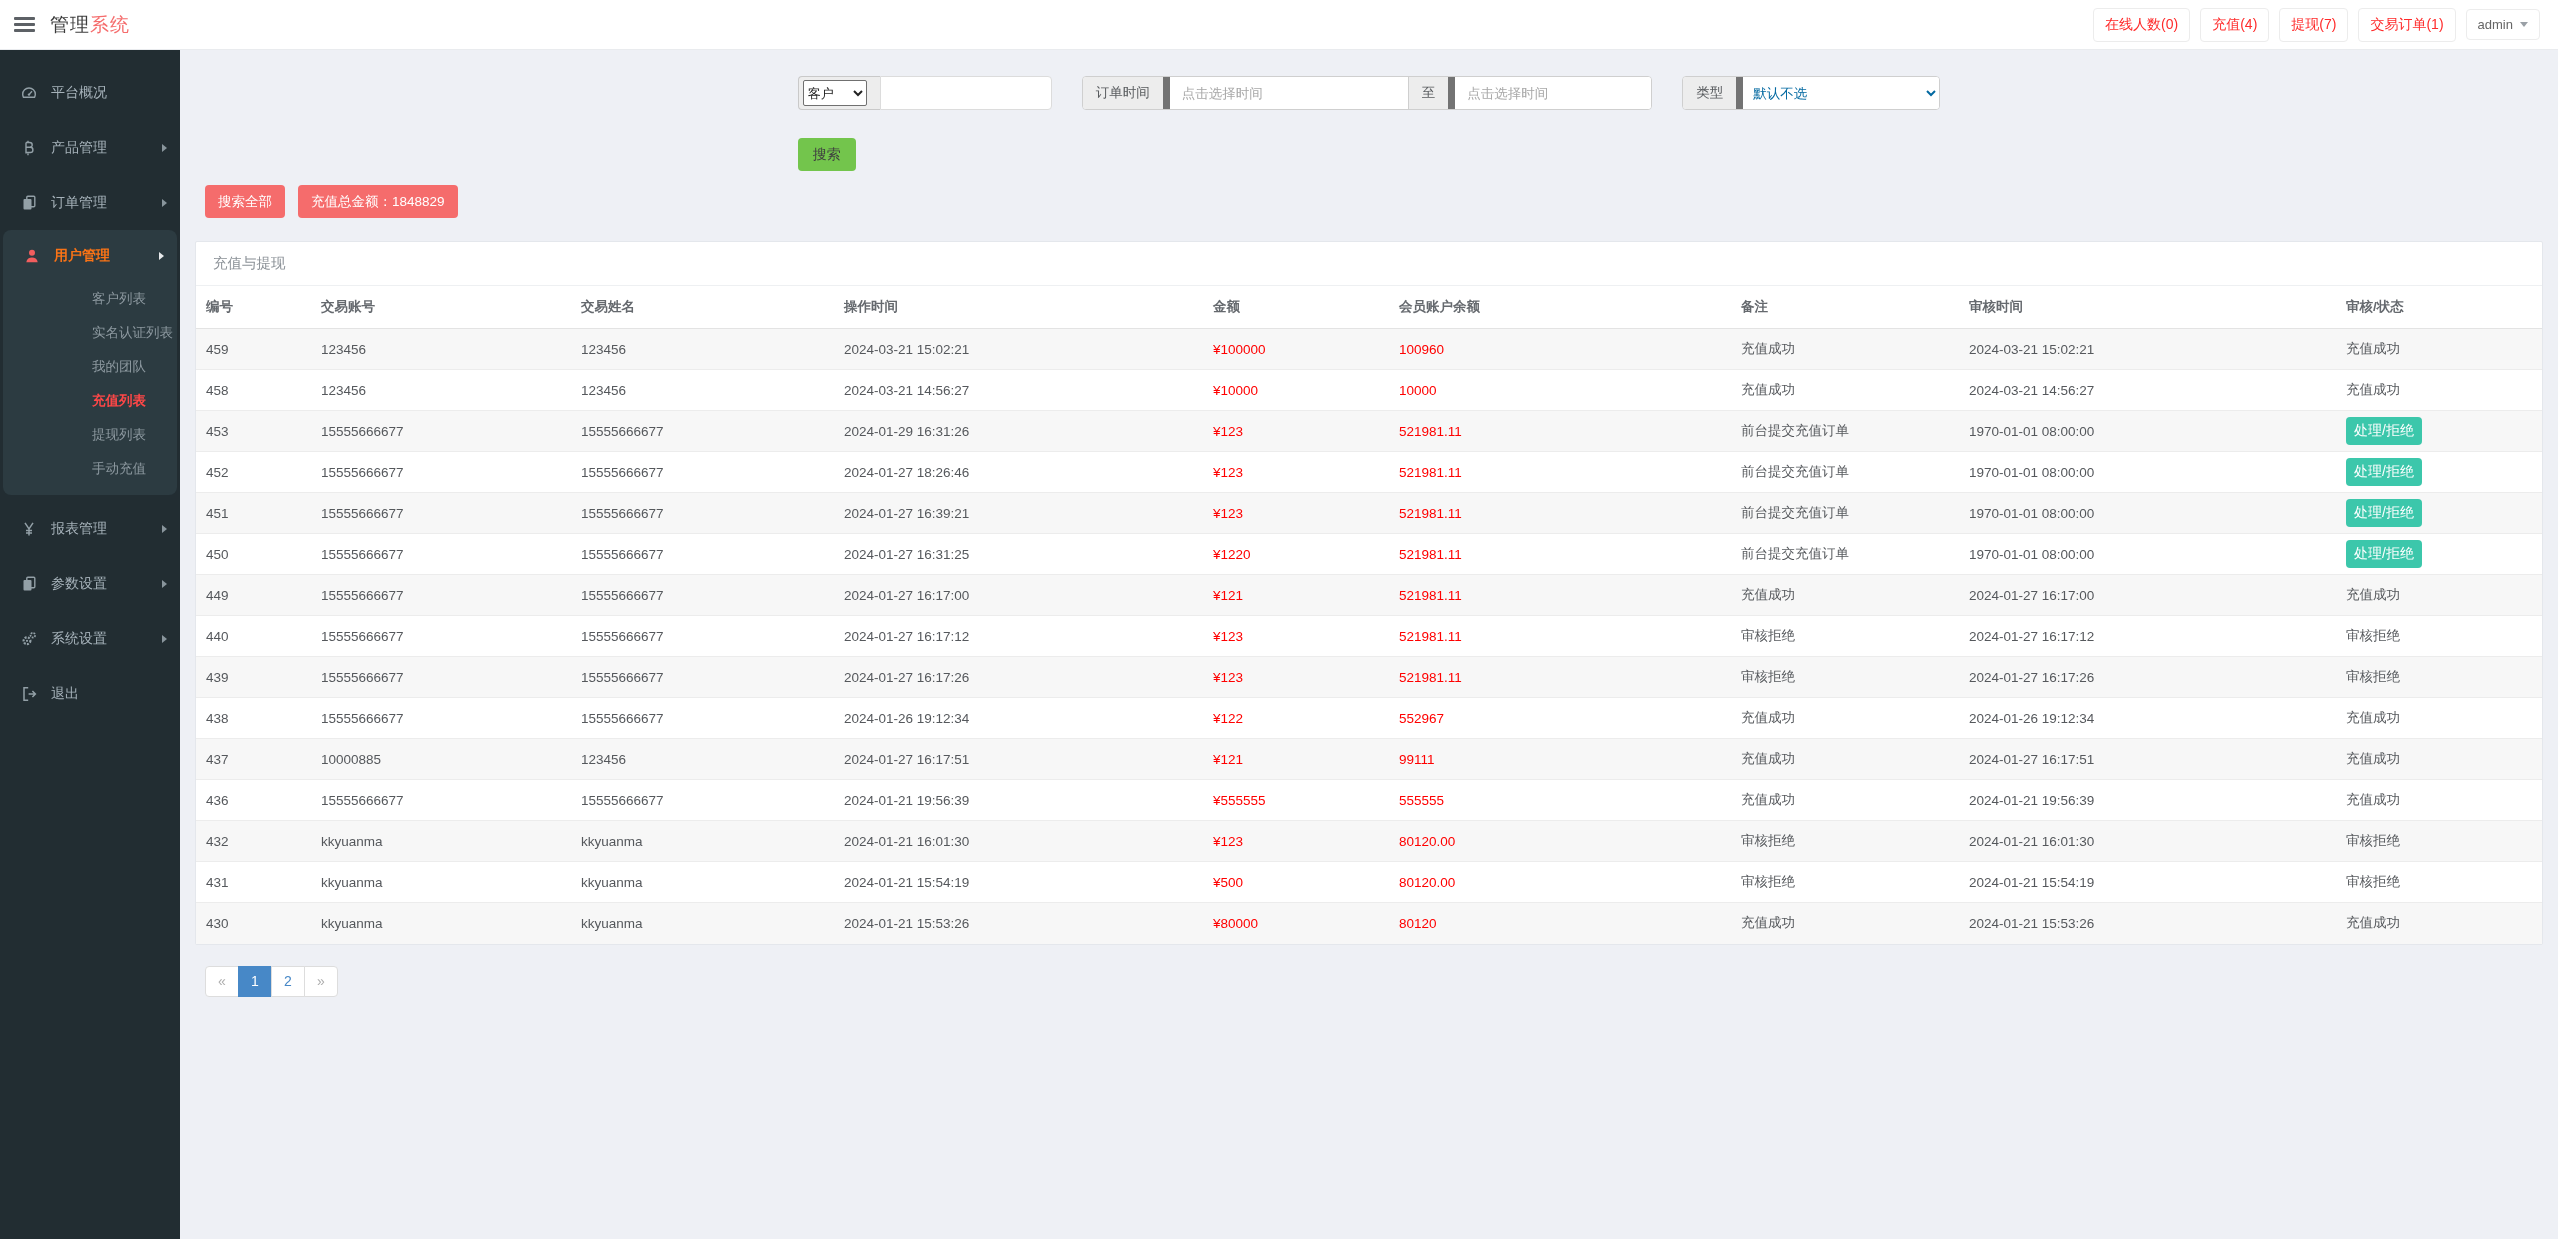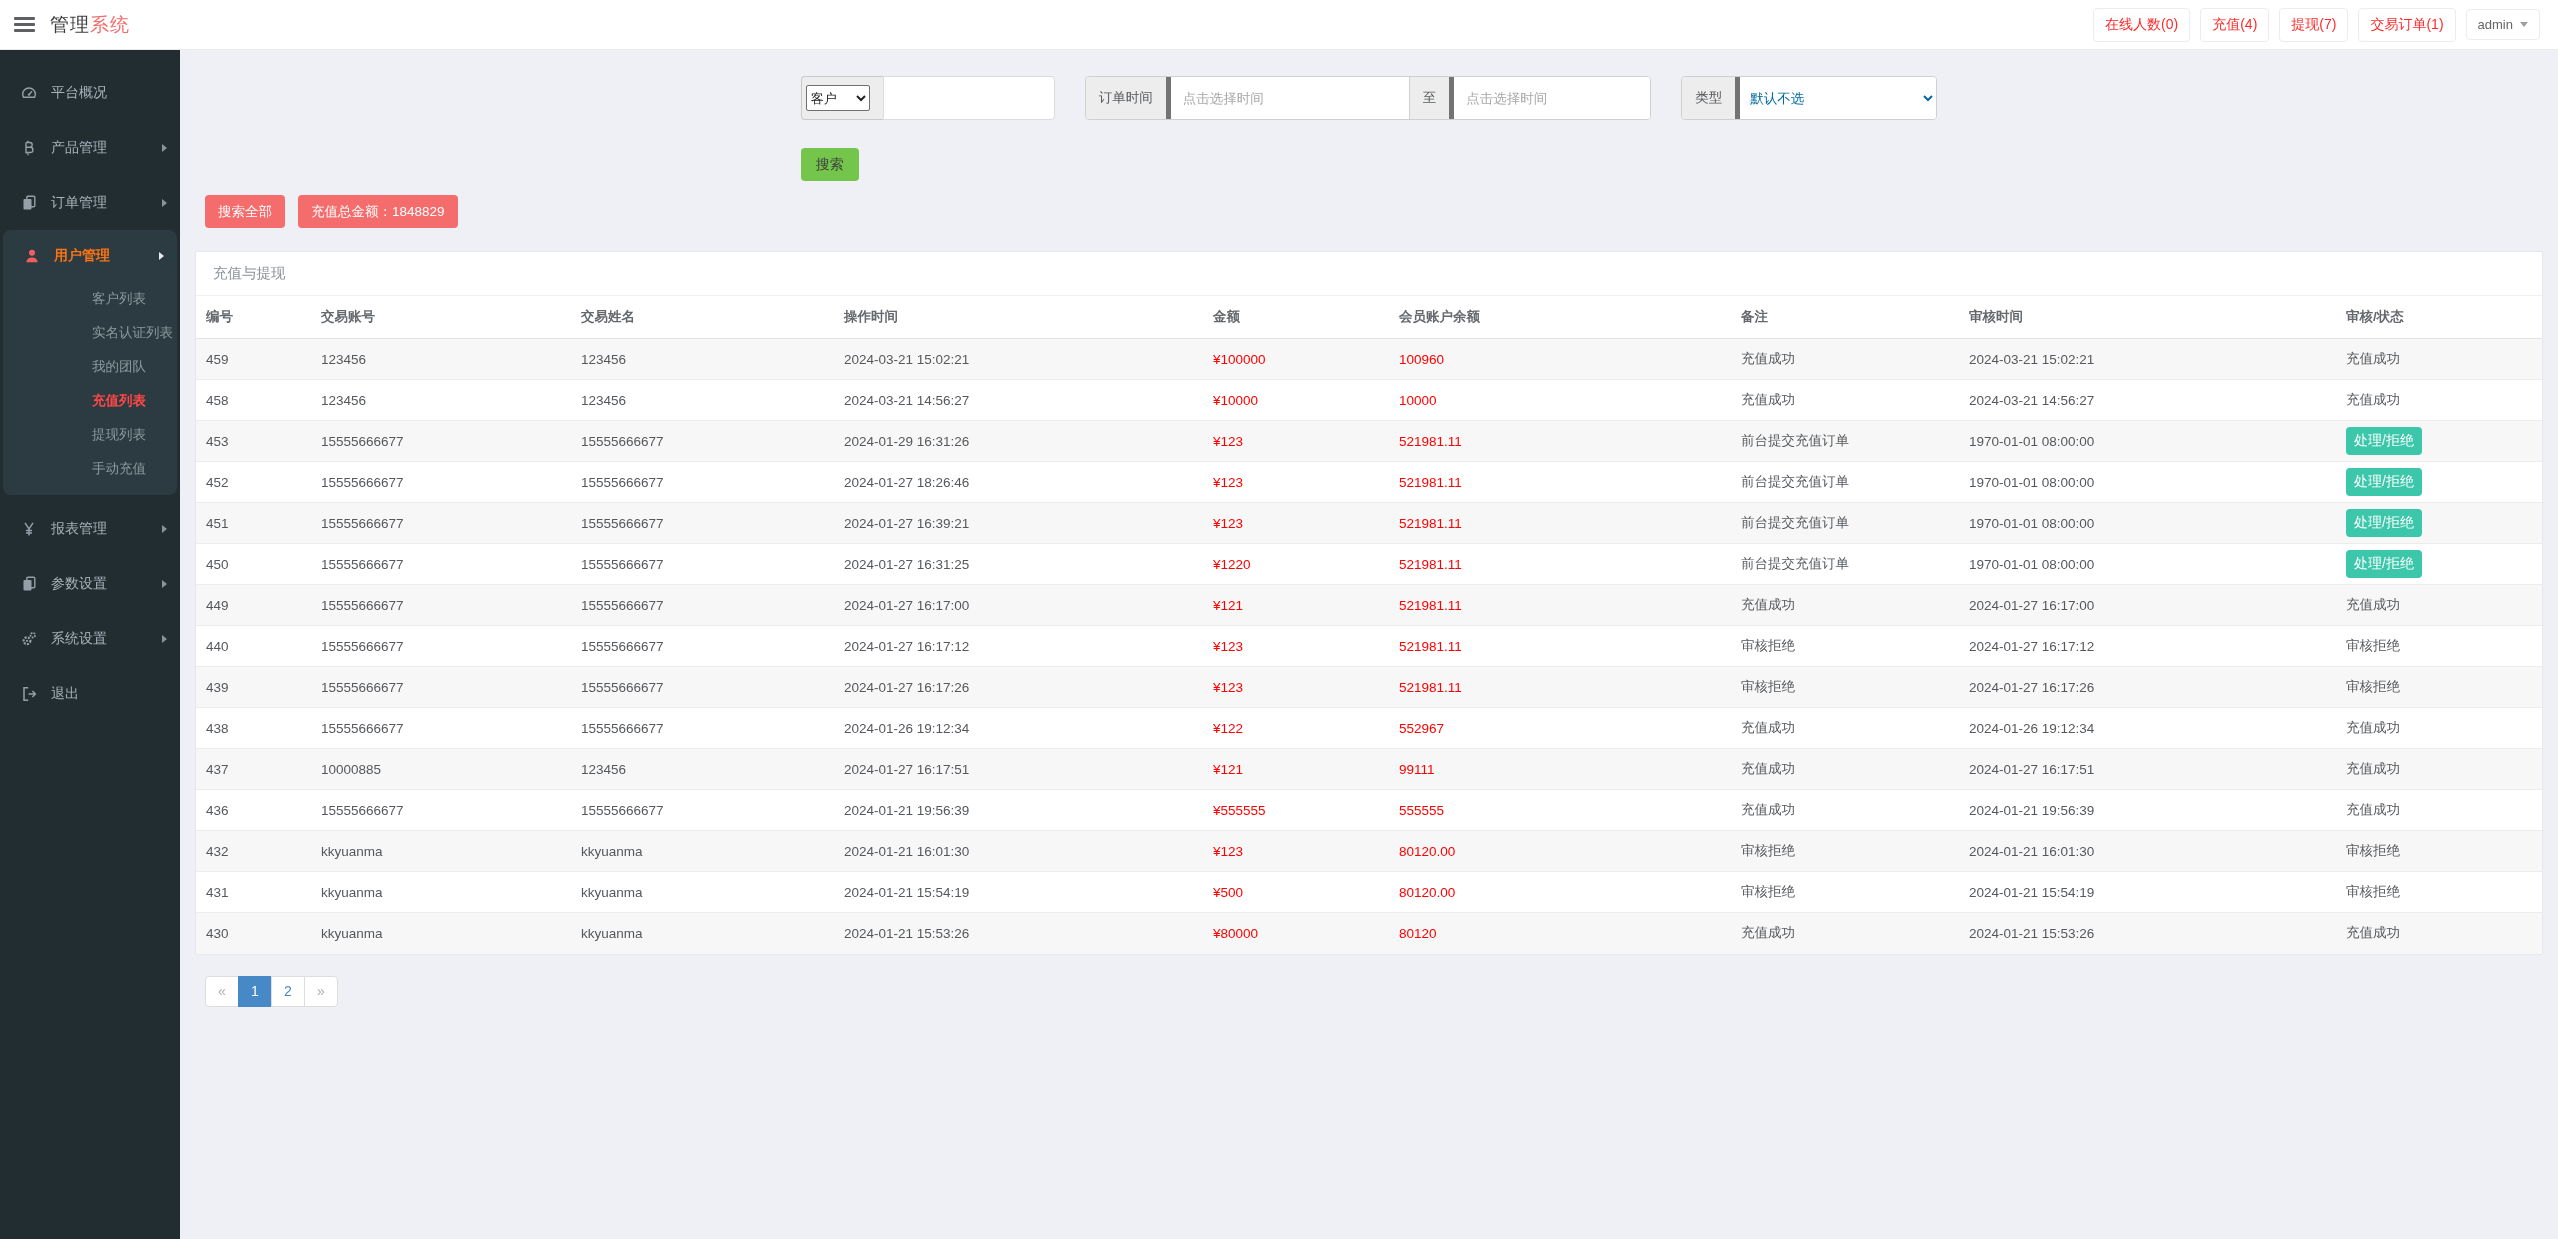--- a/index.html
+++ b/index.html
@@ -42,31 +42,31 @@
   .nav-block.open > .nav-item{height:52px;color:#f97316;font-weight:bold;}
   .nav-block.open .nav-icon{color:#f25e5e;}
   .nav-block.open .nav-arrow{border-left-color:#e8eaec;}
   .submenu-item{height:34px;line-height:34px;padding-left:89px;color:#8d99a0;
     font-size:13.5px;cursor:pointer;}
   .submenu-item.active{color:var(--active_red);font-weight:bold;}
   
   .main{position:absolute;left:180px;top:50px;right:0;bottom:0;padding:15px;overflow:hidden;}
   .filter-wrap{width:fit-content;margin:11px auto 0;}
   .filter-row{display:flex;gap:30px;align-items:stretch;}
-  .igroup{display:flex;align-items:stretch;height:44px;background:#fff;border:1px solid #cfcfcf;
+  .igroup{display:flex;align-items:stretch;height:34px;background:#fff;border:1px solid #cfcfcf;
     border-radius:4px;overflow:hidden;}
   .igroup-a{border:none;background:transparent;overflow:visible;}
   .addon-select{background:#ededed;border:1px solid #c9c9c9;border-right:none;
     border-radius:4px 0 0 4px;display:flex;align-items:center;padding:0 13px 0 4px;}
   .addon-select select{width:64px;height:26px;font-size:13px;font-family:inherit;
     border:1px solid #707070;border-radius:2px;background:#fff;color:#222;}
   .igroup-a .text-input{width:172px;border:1px solid #dcdcdc;border-radius:0 4px 4px 0;
     padding:0 10px;font-size:13.5px;font-family:inherit;outline:none;color:#333;background:#fff;}
   .addon-label{background:#ededed;color:#585b5e;font-size:13.5px;display:flex;align-items:center;
-    padding:0 13px;border-right:5px solid #737373;white-space:nowrap;}
+    padding:0 13px;border-right:7px solid #737373;white-space:nowrap;}
   .addon-label.mid{border-left:1px solid #cfcfcf;}
   .igroup input.bare{border:none;outline:none;padding:0 12px;font-size:13.5px;
     font-family:inherit;color:#333;background:#fff;}
   .igroup input.bare::placeholder,.igroup-a .text-input::placeholder{color:#a8a8a8;}
   .input-from{width:238px;} .input-to{width:196px;}
   .igroup select.bare{border:none;outline:none;background:#fff;width:196px;
     font-size:13.5px;font-family:inherit;color:#0369a1;padding:0 6px;}
   .search-btn{margin-top:28px;background:var(--green);color:#404040;border:none;border-radius:4px;
     padding:0 15px;height:33px;font-size:14px;font-family:inherit;cursor:pointer;}
   .action-row{display:flex;gap:13px;margin:14px 0 0 10px;}

